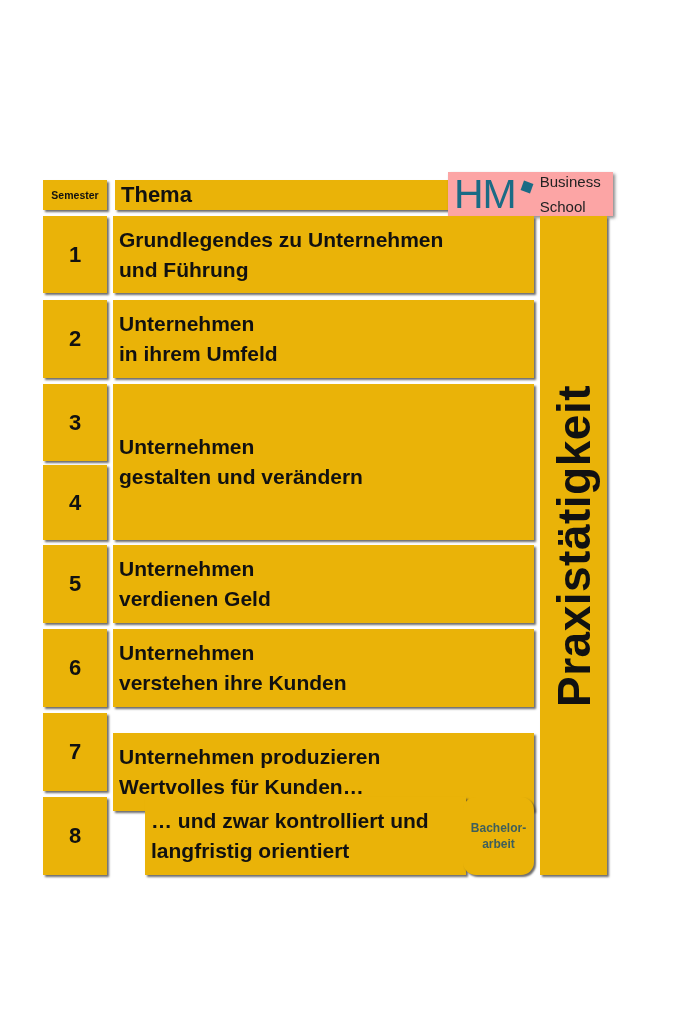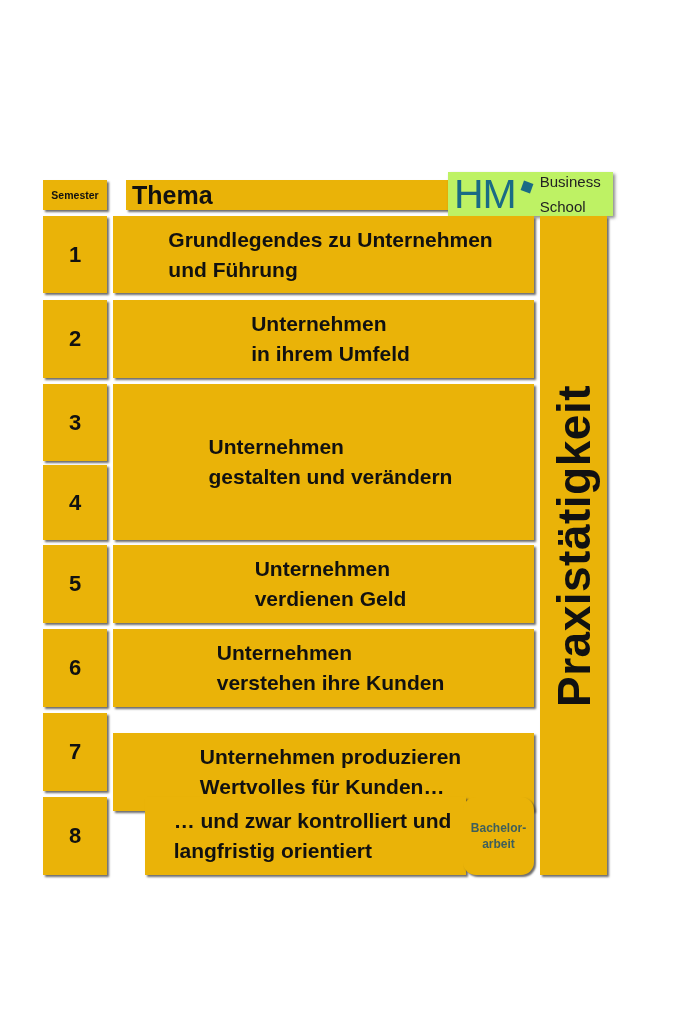--- a/index.html
+++ b/index.html
@@ -8,40 +8,40 @@
       font-family: "Liberation Sans", "DejaVu Sans", sans-serif; color: #111;
       overflow: hidden;
     }
     .box {
       position: absolute; background: #eab308;
       box-shadow: 2px 2px 2px rgba(60,60,60,0.75);
       box-sizing: border-box;
     }
     .sem-hdr { left: 43px; top: 180px; width: 64px; height: 30px;
       font-size: 10.5px; font-weight: bold; display:flex; align-items:center; justify-content:center; }
-    .thema-hdr { left: 126px; top: 180px; width: 336px; height: 30px;
-      font-size: 25px; font-weight: bold; display:flex; align-items:center; padding-left: 6px; }
+    .thema-hdr { left: 115px; top: 180px; width: 336px; height: 30px;
+      font-size: 22px; font-weight: bold; display:flex; align-items:center; padding-left: 6px; }
     .sem { left: 43px; width: 64px; display:flex; align-items:center; justify-content:center;
       font-size: 22px; font-weight: bold; }
-    .topic { left: 113px; width: 421px; display:flex; align-items:center; padding-left: 14px;
-      font-size: 21px; font-weight: bold; line-height: 30px; justify-content: center; }
+    .topic { left: 113px; width: 421px; display:flex; align-items:center; padding-left: 6px;
+      font-size: 21px; font-weight: bold; line-height: 30px; }
     .topic span { white-space: pre-line; }
     .praxis { left: 540px; top: 216px; width: 67px; height: 659px; }
     .praxis-label {
       position: absolute; left: 50%; top: 50%;
       transform: translate(-50%, -50%) rotate(-90deg);
       font-size: 46px; font-weight: bold; white-space: nowrap; letter-spacing: 0.5px;
     }
     .bachelor { left: 463px; top: 797px; width: 71px; height: 78px;
       display:flex; align-items:center; justify-content:center; text-align:center;
       font-size: 12px; font-weight: bold; color: #3f5f5b; line-height: 16px; border-radius: 13px; }
     .bachelor span { white-space: pre-line; }
     .logo {
       position: absolute; left: 448px; top: 172px; width: 165px; height: 44px;
-      background: #bef264; box-shadow: 2px 2px 3px rgba(60,60,60,0.6);
+      background: #fca5a5; box-shadow: 2px 2px 3px rgba(60,60,60,0.6);
       display:flex; align-items:center;
     }
     .logo-hm { font-size: 41px; color: #1A6B85; margin-left: 6px; letter-spacing: -1px; line-height: 44px; }
     .logo-sq { width: 10px; height: 10px; background: #1A6B85; transform: rotate(20deg);
       margin-left: 6px; margin-top: -14px; }
     .logo-txt { font-size: 15px; color: #222; line-height: 25px; margin-left: 8px; white-space: pre-line; }
   </style>
 </head>
 <body>
 

